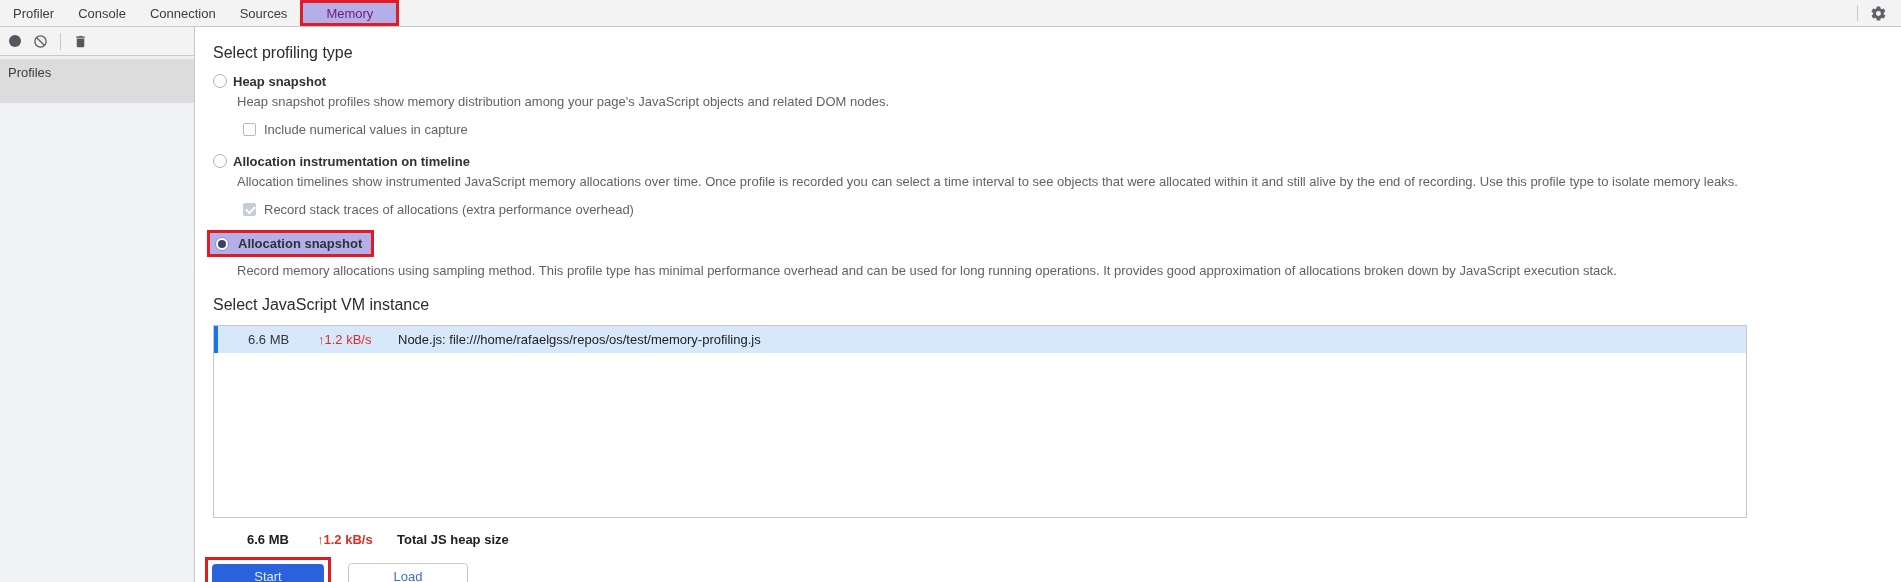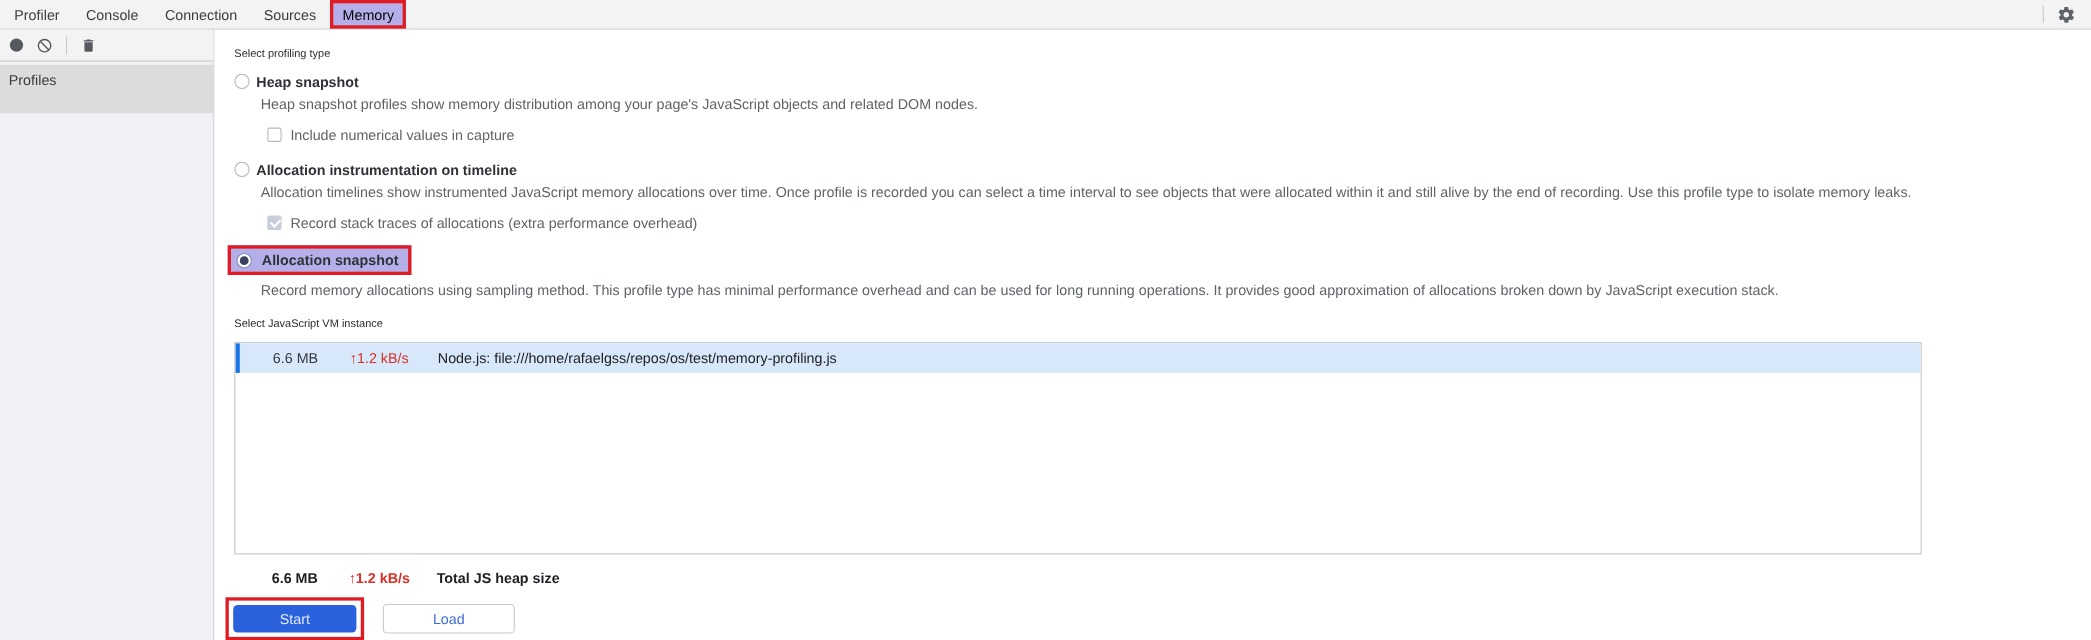--- a/index.html
+++ b/index.html
@@ -13,22 +13,22 @@
   
   .tabbar {
     height:27px; background:#f3f3f3; border-bottom:1px solid #c9c9c9;
     display:flex; align-items:stretch; flex:0 0 auto;
   }
   .tab {
     padding:12px 11px; display:flex; align-items:center; color:#3c3c3c;
     cursor:default; margin-left:2px;
   }
   .tab.selected {
-    background:var(--lavender,#b5afe9); color:#000000;
-    border:3px solid var(--annotation-red,#e01b24); padding:0 8px;
+    background:var(--lavender,#b5afe9); color:#701a75;
+    border:3px solid var(--annotation-red,#e01b24); padding:0 23px;
   }
   .tabbar-right { margin-left:auto; display:flex; align-items:center; }
   .vdiv { width:1px; height:16px; background:#c9c9c9; }
   .gear { margin:0 14px 0 12px; display:flex; align-items:center; }
   .gear svg { width:17px; height:17px; fill:#5f6368; }
 
   
   .content { flex:1; display:flex; min-height:0; }
   .sidebar {
     width:195px; flex:0 0 auto; background:#f0f1f4;
@@ -43,21 +43,21 @@
   .icon-svg .stroke { stroke:#55585e; stroke-width:2; fill:none; }
   .icon-svg .fill { fill:#55585e; }
   .tool-div { width:1px; height:17px; background:#c9c9c9; }
   .profiles-item {
     height:44px; line-height:28px; padding-left:8px; background:#dcdcdc;
     color:#3c3c3c; margin-top:3px;
   }
 
   
   .main { flex:1; background:#fff; padding-left:18px; overflow:hidden; }
-  h2.sect { font-size:10px; font-weight:400; color:#2b2b2b; }
+  h2.sect { font-size:16px; font-weight:400; color:#2b2b2b; }
   .sect1 { margin-top:17px; }
   .sect2 { margin-top:18px; }
 
   .opt-row { display:flex; gap:6px; margin-top:12px; }
   .radio {
     width:14px; height:14px; border-radius:50%;
     border:1px solid #b3b3b3; background:#fdfdfd; flex:0 0 auto; position:relative;
   }
   .radio.selected { border-color:#8d93b8; }
   .radio.selected::after {

